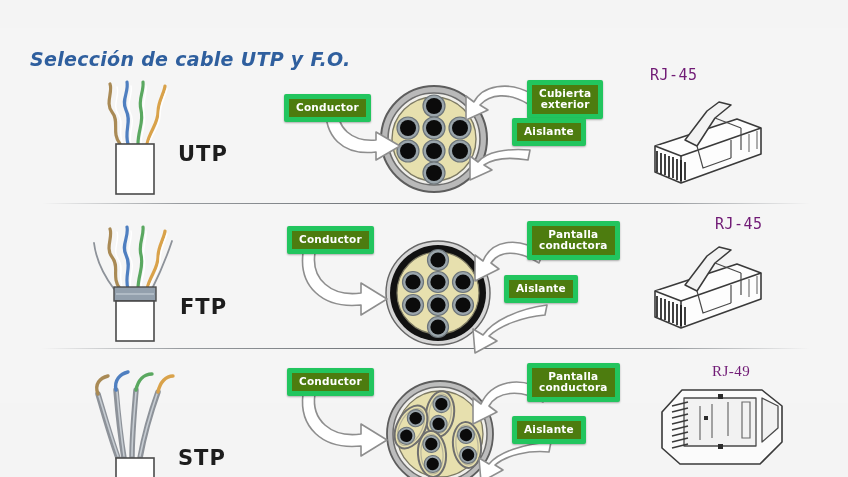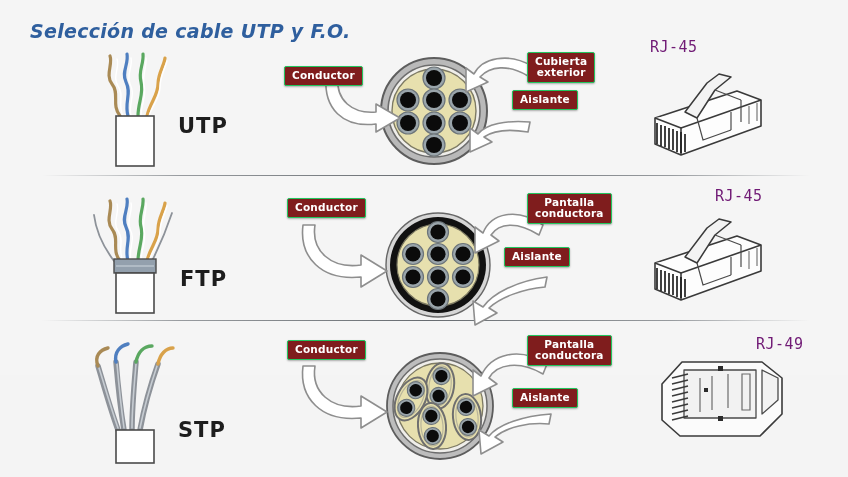--- a/index.html
+++ b/index.html
@@ -2,21 +2,21 @@
 <html><head>
 <meta charset="utf-8">
 <title>Selección de cable UTP y F.O.</title>
 <style>
   html,body{margin:0;padding:0;}
   body{
     width:848px;height:477px;overflow:hidden;
     background:#f4f4f4;
     font-family:"Liberation Sans", sans-serif;
   }
-  #stage{position:relative;width:848px;height:375px;background:#f5f5f5;}
+  #stage{position:relative;width:848px;height:375px;background:#f5f5f5;margin-top:28px;}
 
   
   .title{
     position:absolute;left:30px;top:20px;
     font-family:"DejaVu Sans", sans-serif;
     font-size:19px;font-style:italic;font-weight:600;
     color:#2f5f9e;letter-spacing:.3px;
     white-space:nowrap;
   }
 
@@ -37,22 +37,22 @@
     font-size:21px;font-weight:600;color:#1d1d1d;
     letter-spacing:1px;
   }
 
   
   .xsec{position:absolute;}
 
   
   .tag{
     position:absolute;
-    background:#7f1d1d;
-    border:1px solid #22c55e;
+    background:#4d7c0f;
+    border:5px solid #22c55e;
     border-radius:2px;
     color:#ffffff;
     font-family:"DejaVu Sans", sans-serif;
     font-size:10.5px;font-weight:600;
     padding:3px 7px 4px 7px;
     text-align:center;line-height:11px;
     white-space:pre-line;
     box-shadow:0 1px 2px rgba(0,0,0,.30);
     letter-spacing:.2px;
   }
@@ -350,21 +350,21 @@
       <path d="M30 36 C26 62 46 80 76 76 L76 66 L102 82 L76 98 L76 88 C36 92 14 68 18 36 Z" fill="#ffffff" stroke="#8e8e8e" stroke-width="1.6" stroke-linejoin="round"></path>
       <path d="M262 34 C234 16 206 24 196 46 L188 40 L188 66 L212 54 L204 48 C212 34 234 30 258 44 Z" fill="#ffffff" stroke="#8e8e8e" stroke-width="1.6" stroke-linejoin="round"></path>
       <path d="M266 84 C238 86 214 94 204 106 L194 100 L196 124 L218 112 L210 107 C222 97 244 92 264 94 Z" fill="#ffffff" stroke="#8e8e8e" stroke-width="1.6" stroke-linejoin="round"></path>
     </svg>
 
     <div class="tag" style="left:287px;top:10px;">Conductor</div>
     <div class="tag" style="left:527px;top:5px;">Pantalla
 conductora</div>
     <div class="tag" style="left:512px;top:58px;">Aislante</div>
 
-    <div class="conn-label" style="left:756px;top:5px;">RJ-49</div>
+    <div class="conn-label" style="left:712px;top:5px;font-family:Liberation Serif, serif;">RJ-49</div>
     <div class="conn" style="left:650px;top:18px;">
       <svg width="150" height="100" viewBox="0 0 150 100">
         <g fill="#fbfbfb" stroke="#3a3a3a" stroke-width="1.6" stroke-linejoin="round">
           <path d="M12 36 L12 72 L30 88 L110 88 L132 66 L132 30 L112 14 L32 14 Z"></path>
         </g>
         <g fill="#f2f2f2" stroke="#4a4a4a" stroke-width="1.3" stroke-linejoin="round">
           <path d="M34 22 L106 22 L106 70 L34 70 Z"></path>
           <path d="M112 22 L112 66 L128 52 L128 30 Z"></path>
         </g>
         <g stroke="#3a3a3a" stroke-width="1.4">

